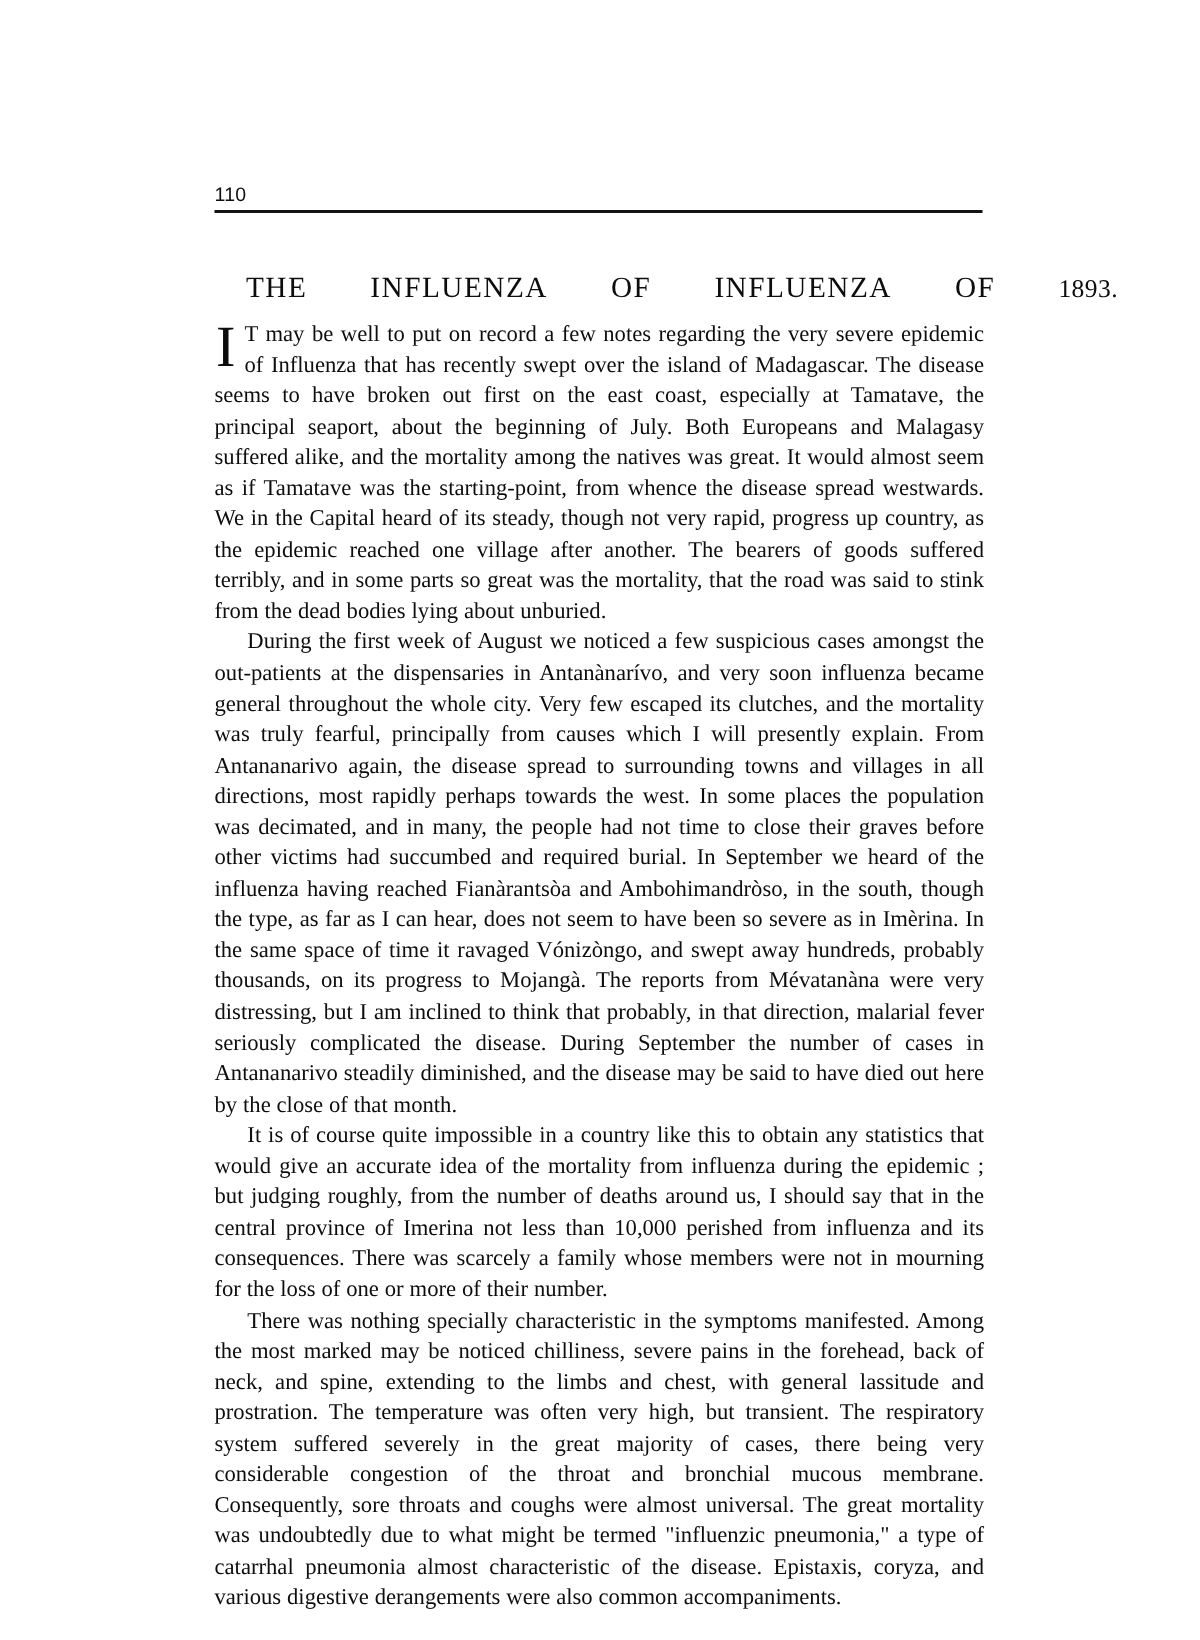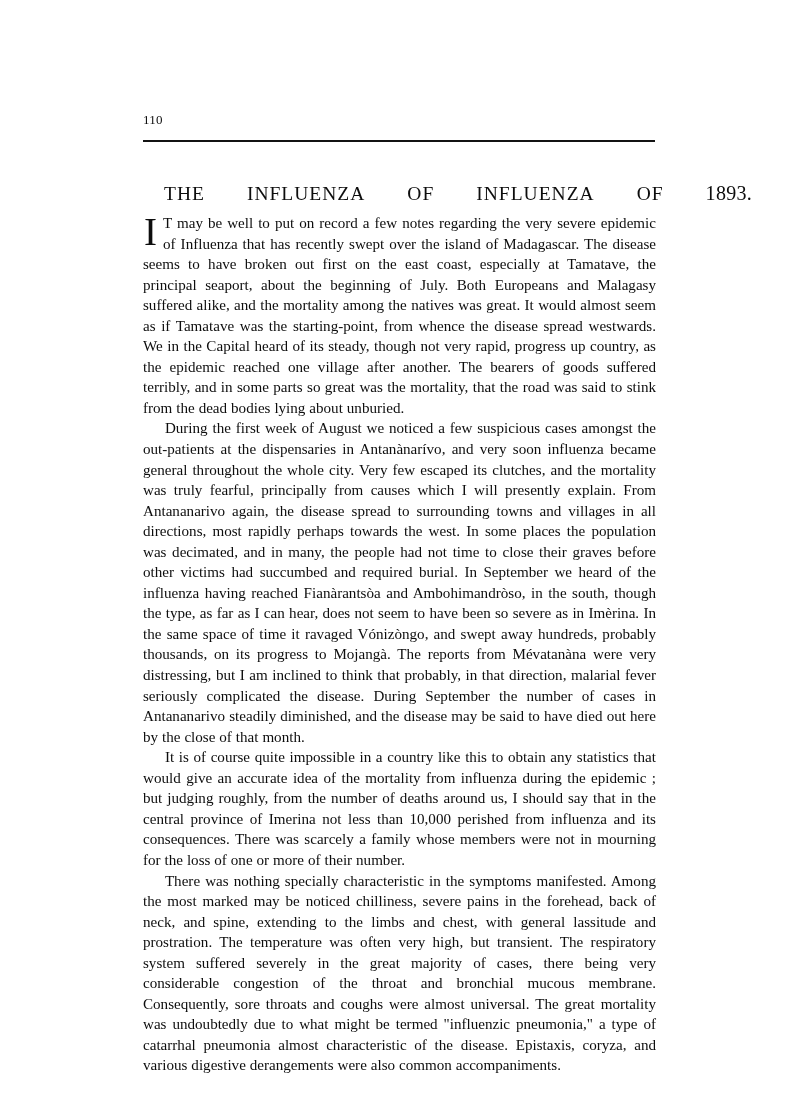--- a/index.html
+++ b/index.html
@@ -28,24 +28,24 @@
   .running-head {
     position: absolute;
     top: 110px;
     left: 0;
     width: 513px;
     height: 24px;
   }
   .folio {
     position: absolute;
     left: 0;
-    top: 2px;
+    top: 12px;
     font-size: 13px;
     letter-spacing: 1.2px;
-    font-family: Liberation Serif, serif;
+    font-family: Liberation Sans, sans-serif;
   }
   .head-title {
     position: absolute;
     left: 0;
     top: 0;
     width: 513px;
     text-align: center;
     font-style: italic;
     font-size: 17px;
     letter-spacing: 1.1px;
@@ -66,21 +66,21 @@
     top: 182px;
     left: 0;
     width: 513px;
     text-align: center;
     font-size: 19.5px;
     letter-spacing: 1.0px;
     white-space: nowrap;
   }
   .article-title .tw { display: inline-block; margin: 0 21px; }
   .article-title .year {
-    font-size: 20px;
+    font-size: 17px;
     letter-spacing: 0.3px;
   }
 
   
   .body-copy {
     position: absolute;
     top: 213px;
     left: 0;
     width: 513px;
   }

